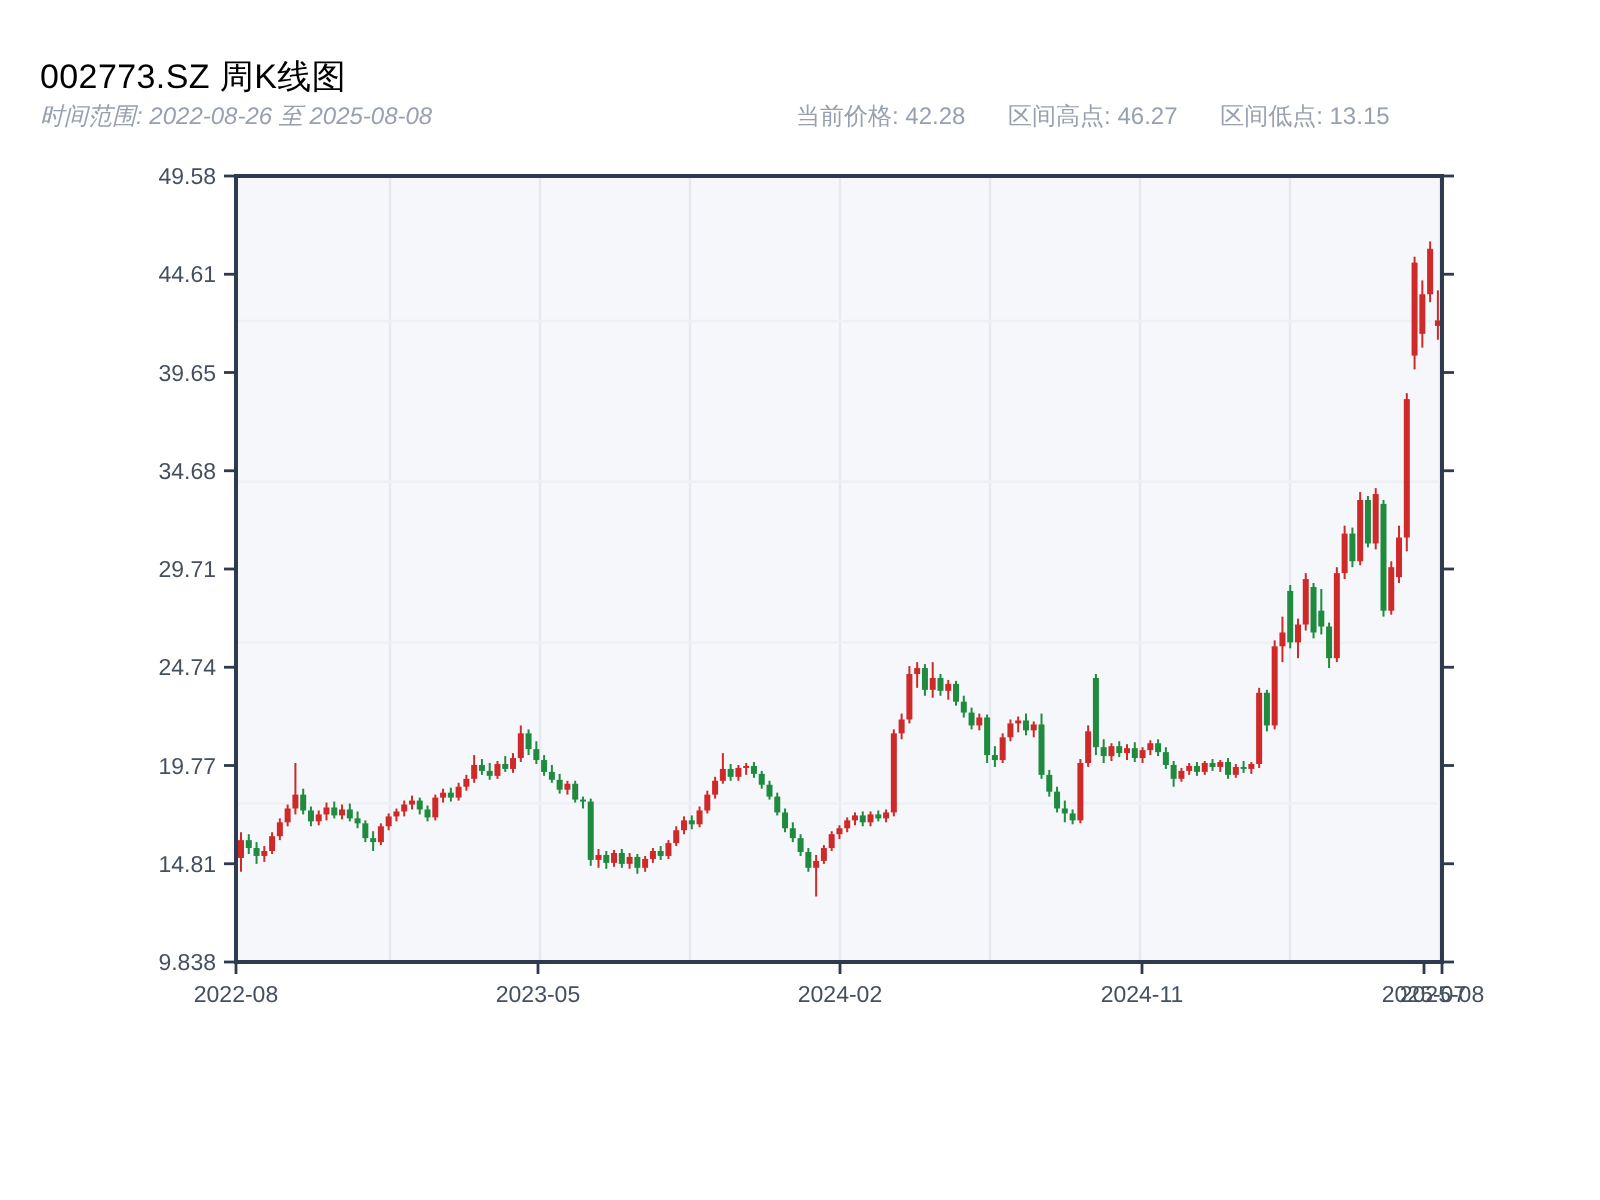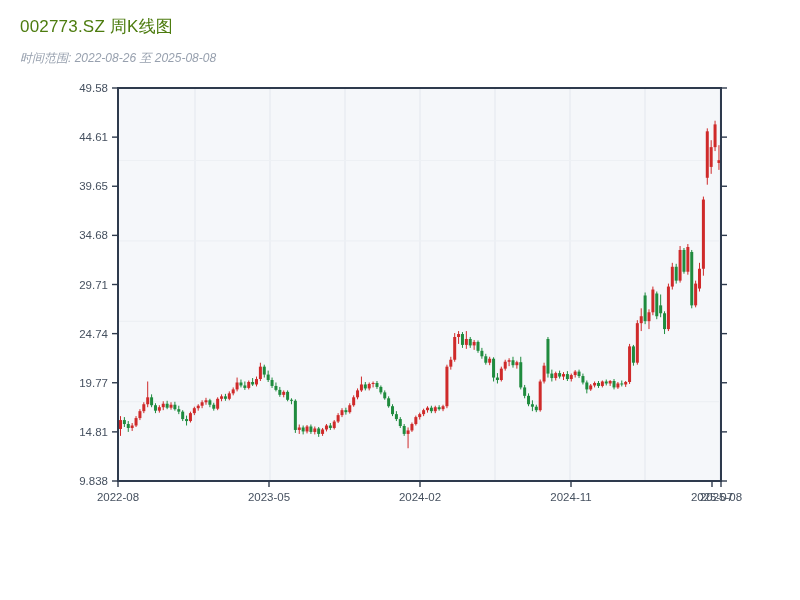--- a/index.html
+++ b/index.html
@@ -1,31 +1,36 @@
 <!DOCTYPE html>
 <html><head>
 <meta charset="utf-8">
 <style>
   html,body{margin:0;padding:0;background:#ffffff;}
   body{width:800px;height:600px;overflow:hidden;position:relative;
        font-family:"Liberation Sans","DejaVu Sans",sans-serif;}
   .page{position:absolute;inset:0;}
-  .title{position:absolute;left:20px;top:15px;font-size:17px;color:#4d7c0f;letter-spacing:.2px;}
+  .title{position:absolute;left:20px;top:27px;font-size:17px;color:#000000;letter-spacing:.2px;}
   .subtitle{position:absolute;left:20px;top:50px;font-size:12px;color:#97a0ae;font-style:italic;}
   .stats{position:absolute;left:398px;top:50px;font-size:12px;color:#97a0ae;}
   .stats span{margin-right:18px;}
   svg{position:absolute;left:0;top:0;}
   text{font-family:"Liberation Sans","DejaVu Sans",sans-serif;}
 </style>
 </head>
 <body>
 
 <div class="page">
   <div class="title">002773.SZ 周K线图</div>
   <div class="subtitle">时间范围: 2022-08-26 至 2025-08-08</div>
+  <div class="stats">
+    <span>当前价格: 42.28</span>
+    <span>区间高点: 46.27</span>
+    <span>区间低点: 13.15</span>
+  </div>
   <svg id="chart" width="800" height="600">
       <g>
         <rect x="118" y="88" width="603" height="393" fill="#f5f7fa"></rect>
       </g>
       <g>
         <line x1="195" y1="89" x2="195" y2="480" stroke="#e6eaf0" stroke-width="1.2"></line>
         <line x1="270" y1="89" x2="270" y2="480" stroke="#e6eaf0" stroke-width="1.2"></line>
         <line x1="345" y1="89" x2="345" y2="480" stroke="#e6eaf0" stroke-width="1.2"></line>
         <line x1="420" y1="89" x2="420" y2="480" stroke="#e6eaf0" stroke-width="1.2"></line>
         <line x1="495" y1="89" x2="495" y2="480" stroke="#e6eaf0" stroke-width="1.2"></line>

